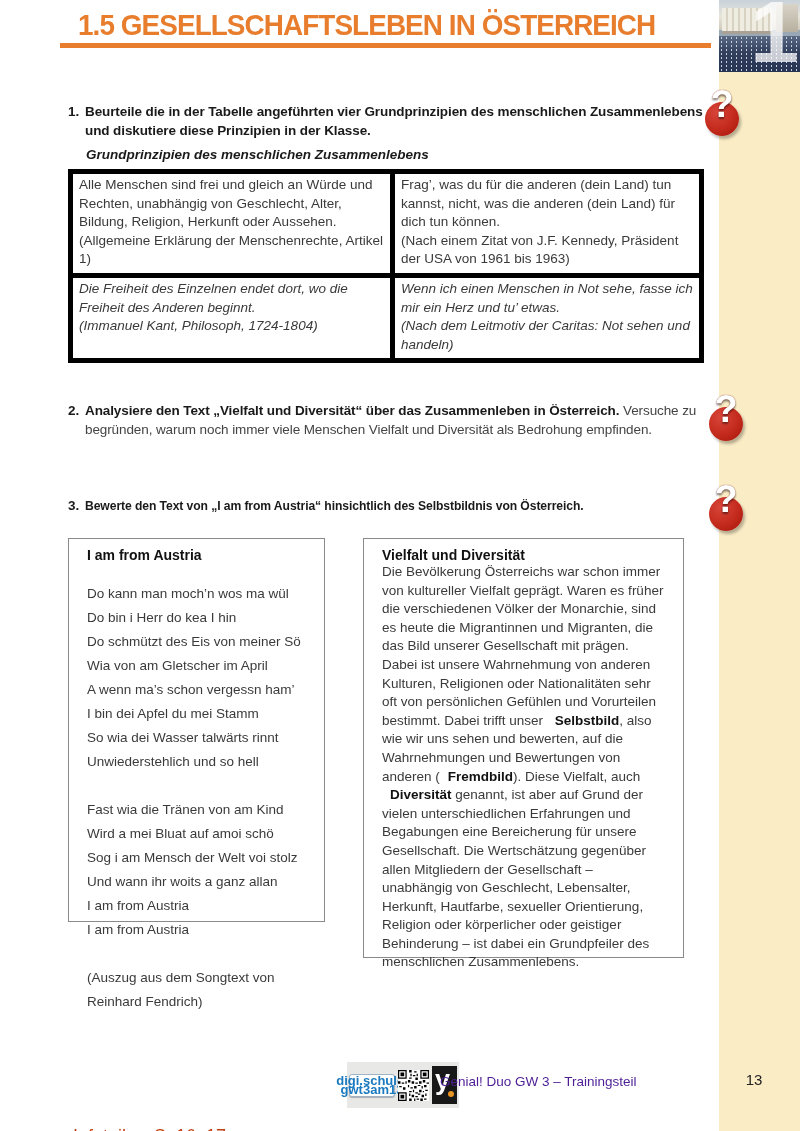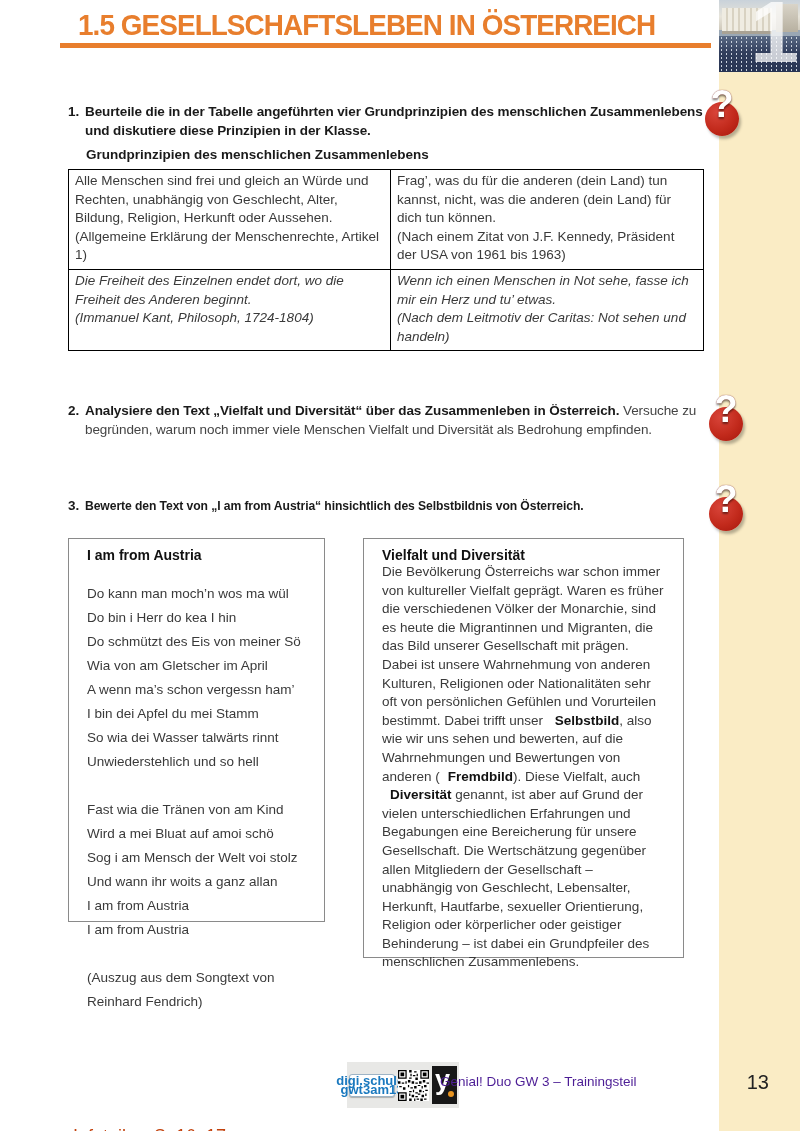--- a/index.html
+++ b/index.html
@@ -46,45 +46,45 @@
              background:radial-gradient(circle at 35% 30%,#d9453a 0%,#c22a1c 55%,#a5150b 100%);
              box-shadow:2px 3px 3px rgba(0,0,0,0.28);}
   .qm-glyph{position:absolute;top:-7px;left:50%;transform:translateX(-50%);
             color:#ffffff;font-weight:bold;font-size:38px;line-height:1;
             text-shadow:0 0 1px #6e0e06,0 2px 2px rgba(0,0,0,0.45);}
   .qm1{left:704px;top:92px;}
   .qm2{left:708px;top:397px;}
   .qm3{left:708px;top:487px;}
 
   
-  .tbl-head{position:absolute;left:86px;top:147px;font-size:13.5px;font-weight:bold;}
+  .tbl-head{position:absolute;left:86px;top:147px;font-size:13.5px;font-weight:bold;font-style:italic;}
   .ptable{position:absolute;left:68px;top:169px;width:636px;border-collapse:collapse;table-layout:fixed;}
-  .ptable td{border:1px solid #000000;vertical-align:top;padding:2px 6px 4px 6px;
+  .ptable td{border:5px solid #000000;vertical-align:top;padding:2px 6px 4px 6px;
              font-size:13.5px;line-height:18.5px;color:#3a3a3a;white-space:normal;}
   .ptable col.c1{width:322px;}
   .ptable tr.r1 td{height:93px;}
   .ptable tr.r2 td{height:74px;font-style:italic;}
 
   
   .box{position:absolute;border:1px solid #8a8a8a;background:#fff;box-sizing:border-box;
        padding:8px 18px;color:#3a3a3a;}
   .box-title{font-weight:bold;font-size:14px;color:#111;}
   .box-body{font-size:13.5px;line-height:24px;}
   .box-body b{color:#111;margin-left:8px;}
   .song{left:68px;top:538px;width:257px;height:384px;}
   .song .box-title{margin-bottom:19px;}
   .divbox{left:363px;top:538px;width:321px;height:420px;}
   .divbox .box-body{line-height:18.6px;}
 
   
   .foot-left{position:absolute;left:73px;top:1126px;font-size:18px;color:#c2410c;}
   .foot-right{position:absolute;left:440px;top:1074px;width:265px;text-align:left;
               font-size:13.5px;color:#4c1d95;}
-  .pagenum{position:absolute;left:739px;top:1071px;width:30px;text-align:right;
-           font-size:20px;color:#222;}
+  .pagenum{position:absolute;left:739px;top:1071px;width:30px;text-align:center;
+           font-size:15px;color:#222;}
   .qrblock{position:absolute;left:347px;top:1062px;width:112px;height:46px;background:#e8e8e6;
            display:flex;align-items:center;justify-content:center;gap:3px;}
   .qrlabel{width:44px;height:21px;background:#fff;border:1px solid #9eb4c6;border-radius:3px;
            box-shadow:0 1px 1px rgba(0,0,0,0.25);
            display:flex;flex-direction:column;align-items:center;justify-content:center;}
   .qrlabel span{font-size:13px;font-weight:bold;color:#1a79bf;line-height:9px;white-space:nowrap;}
   .qr{width:31px;height:31px;background:#fff;display:block;}
   .ylogo{position:relative;width:25px;height:38px;background:#181818;}
   .ylogo .yl{position:absolute;left:3px;top:1px;color:#fff;font-weight:bold;font-size:27px;line-height:1;}
   .ylogo .dot{position:absolute;right:3px;bottom:7px;width:6px;height:6px;border-radius:50%;background:#e89420;}

